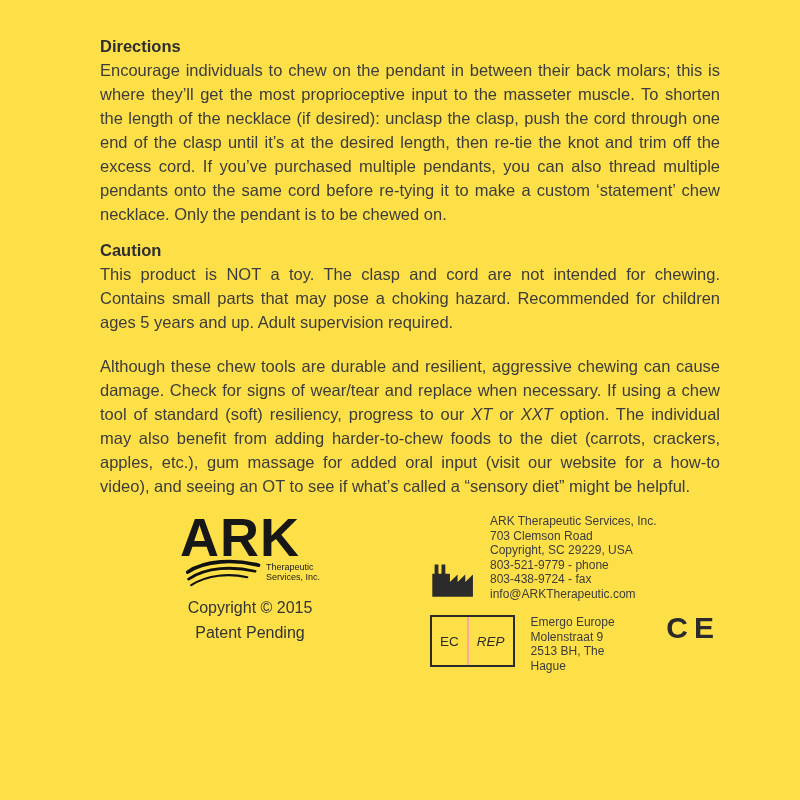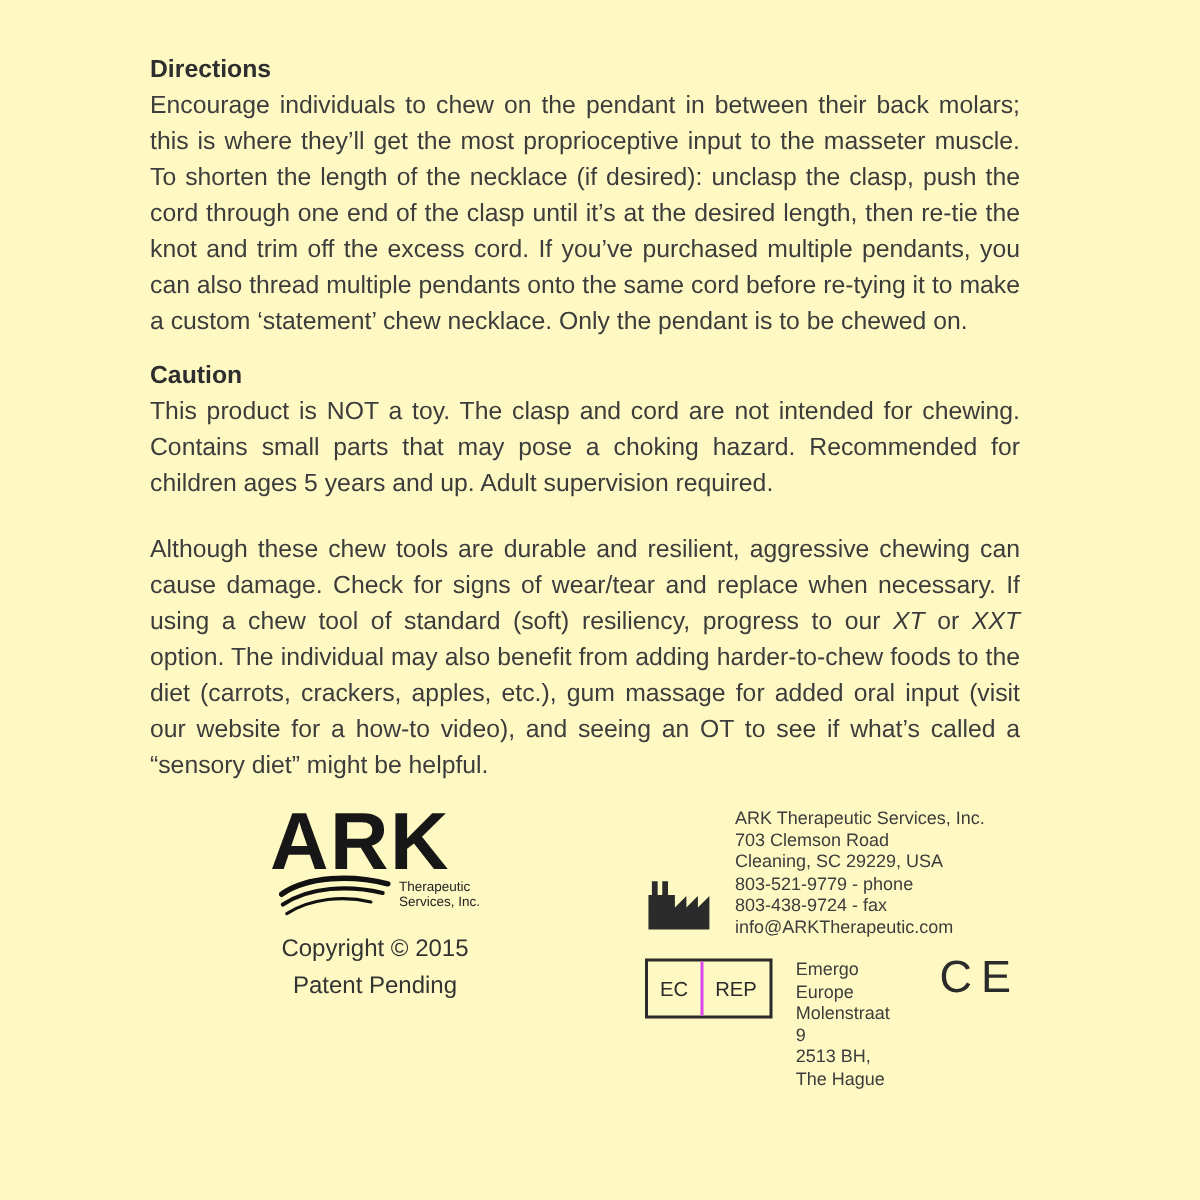--- a/index.html
+++ b/index.html
@@ -5,22 +5,22 @@
   * { margin: 0; padding: 0; box-sizing: border-box; }
   html, body { background: #ffffff; }
   body {
     width: 800px; height: 800px;
     font-family: "Liberation Sans", sans-serif;
     color: #3c3c3c;
     overflow: hidden;
   }
   .page {
     width: 800px; height: 800px;
-    padding: 34px 120px 0 100px;
-    background: #fef9c3;
+    padding: 34px 80px 0 100px;
+    background: #fde047;
   }
   .section h2 {
     font-size: 16.5px;
     font-weight: bold;
     color: #2e2e2e;
     line-height: 24px;
     margin-top: 12px;
   }
   .section:first-child h2 { margin-top: 0; }
   .section p, .disclaimer {
@@ -83,32 +83,32 @@
     margin-left: 30px;
     padding-top: 2px;
   }
   .mfr-row { display: flex; align-items: flex-end; }
   .mfr-icon { flex: 0 0 auto; margin-right: 14px; }
   .addr { font-size: 12px; line-height: 14.5px; color: #3c3c3c; }
   .ec-row { display: flex; align-items: flex-start; margin-top: 14px; }
   .ecrep {
     display: flex;
     border: 2px solid #2b2b2b;
-    height: 40px;
+    height: 52px;
     flex: 0 0 auto;
     margin-right: 16px;
   }
   .ecrep .cell {
     display: flex; align-items: center; justify-content: center;
     font-size: 13.5px; color: #2b2b2b; padding: 0 8px;
   }
-  .ecrep .cell.rep { border-left: 2px solid #d946ef; }
+  .ecrep .cell.rep { border-left: 2px solid #fca5a5; font-style: italic; }
   .ce {
     font-size: 30px;
-    font-weight: normal;
+    font-weight: bold;
     letter-spacing: 6px;
     color: #2b2b2b;
     margin-left: 26px;
     margin-top: -4px;
   }
 </style>
 </head>
 <body>
 
 <div class="page">
@@ -155,21 +155,21 @@
 
       <div class="mfr-row">
         <span class="mfr-icon">
           <svg viewBox="0 0 60 46" width="46" height="36" aria-hidden="true">
             <path d="M3 46 L3 16 L6 16 L6 4 L11 4 L11 16 L15 16 L15 4 L20 4 L20 16 L26 16 L26 27 L36 17 L36 27 L46 17 L46 27 L56 17 L56 46 Z" fill="#2b2b2b"></path>
           </svg>
         </span>
         <div class="addr">
           <div>ARK Therapeutic Services, Inc.</div>
           <div>703 Clemson Road</div>
-          <div>Cleaning, SC 29229, USA</div>
+          <div>Copyright, SC 29229, USA</div>
           <div>803-521-9779 - phone</div>
           <div>803-438-9724 - fax</div>
           <div>info@ARKTherapeutic.com</div>
         </div>
       </div>
 
       <div class="ec-row">
         <div class="ecrep">
           <div class="cell ec">EC</div>
           <div class="cell rep">REP</div>

